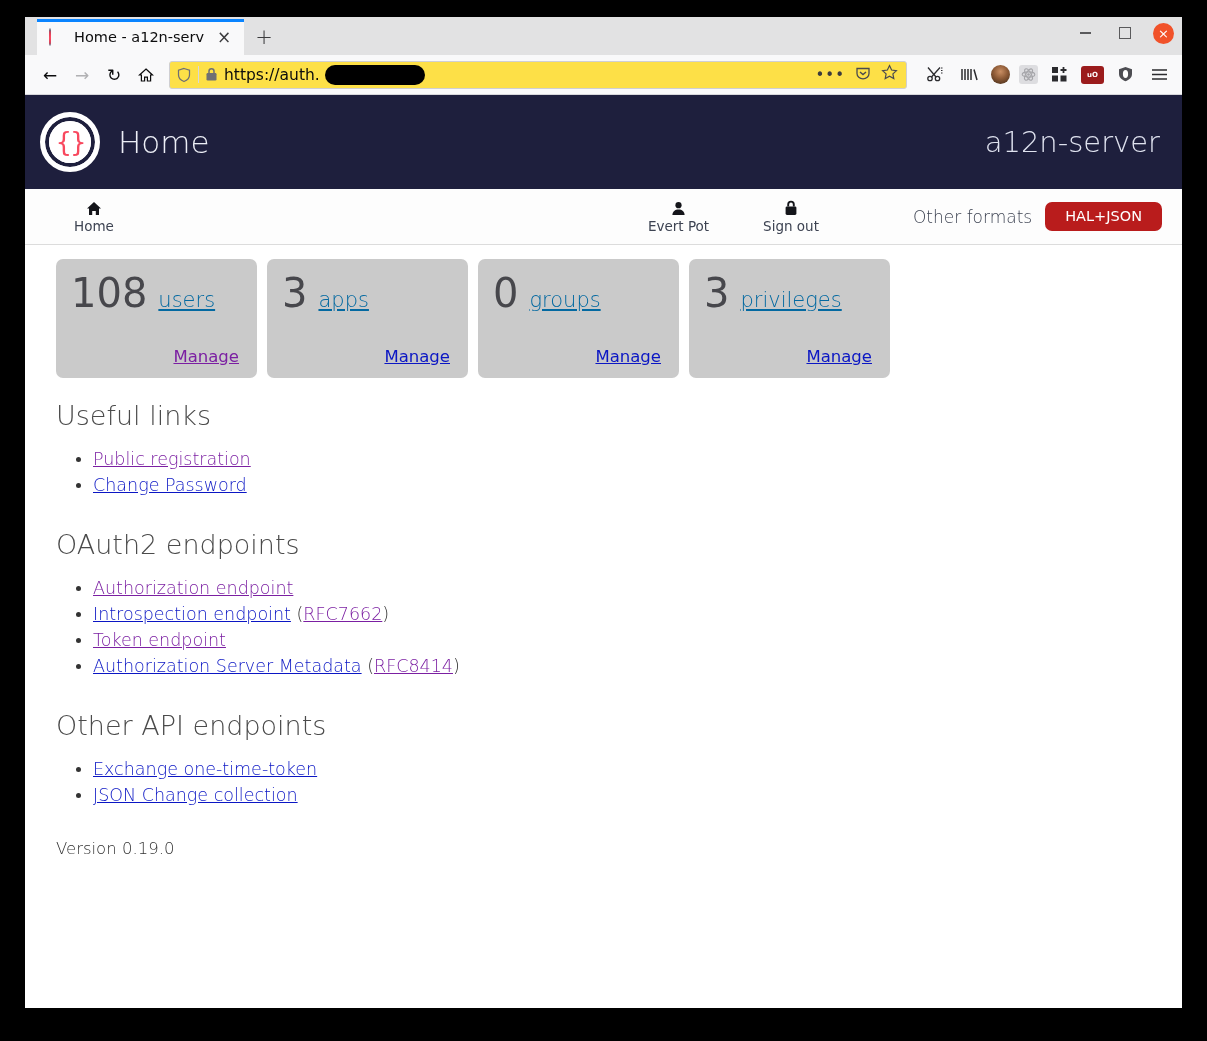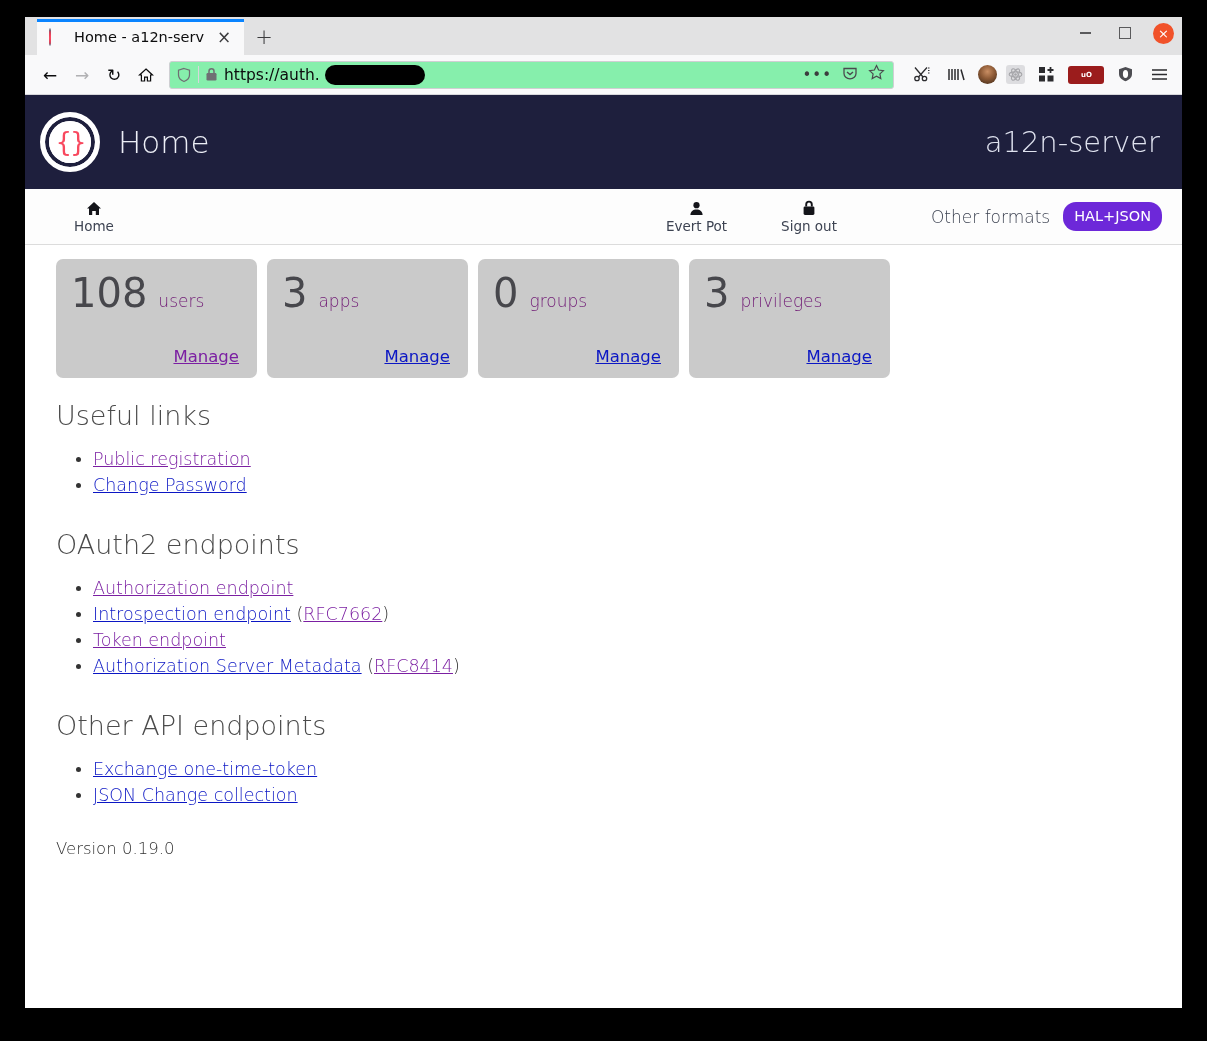--- a/index.html
+++ b/index.html
@@ -131,21 +131,21 @@
     display: flex; align-items: center; justify-content: center;
     color: #0c0c0d;
     font-size: 17px;
     border-radius: 4px;
   }
   .navbtn.dim { color: #b1b1b3; }
   .urlbar {
     flex: 1 1 auto;
     height: 28px;
     margin: 0 6px;
-    background: #86efac;
+    background: #fde047;
     border: 1px solid #cfcfd3;
     border-radius: 3px;
     display: flex;
     align-items: center;
     padding: 0 6px;
     gap: 6px;
     min-width: 0;
   }
   .shield-icon { width: 16px; height: 16px; flex: 0 0 auto; }
   .url-sep { width: 1px; height: 17px; background: #d7d7db; flex: 0 0 auto; }
@@ -186,21 +186,21 @@
     background: radial-gradient(circle at 50% 35%, #c98e63 0%, #8d5a36 45%, #3a2616 100%);
   }
   .tbicon.react {
     width: 19px; height: 19px;
     background: #dddde0;
     border-radius: 3px;
     color: #9a9a9e;
     font-size: 14px;
   }
   .tbicon.ublock {
-    width: 36px; height: 18px;
+    width: 23px; height: 18px;
     background: #9b1c1c;
     border-radius: 3px;
     color: #ffffff;
     font-size: 9px; font-weight: bold;
   }
   
   .page {
     flex: 1 1 auto;
     background: #ffffff;
     overflow: hidden;
@@ -279,25 +279,25 @@
     display: flex; align-items: center; gap: 13px;
     margin-left: 50px;
     text-align: right;
   }
   .of-label {
     font-size: 17px;
     color: #3d4352;
     font-weight: 300;
   }
   .hal-btn {
-    background: #6d28d9;
+    background: #b91c1c;
     color: #ffffff;
     font-size: 14.5px;
-    padding: 7px 11px;
-    border-radius: 13px;
+    padding: 7px 20px;
+    border-radius: 7px;
     line-height: 1;
   }
   .content { padding: 14px 20px 0 31px; }
   .cards {
     display: flex;
     gap: 10px;
     margin-bottom: 22px;
   }
   .card {
     width: 201px;
@@ -312,23 +312,24 @@
   }
   .card-num {
     font-size: 40px;
     color: #47474c;
     font-weight: 400;
     line-height: 1;
     font-family: "DejaVu Sans", sans-serif;
     text-align: center;
   }
   .card-label {
-    font-size: 17px;
-    color: #701a75;
-    font-weight: 300;
+    font-size: 21px;
+    color: #0369a1;
+    font-weight: 300;
+    text-decoration: underline;
   }
   .card-manage {
     margin-top: auto;
     text-align: right;
     font-size: 16.5px;
   }
   a.lnk {
     text-decoration: underline;
     color: #0b16c4;
   }

